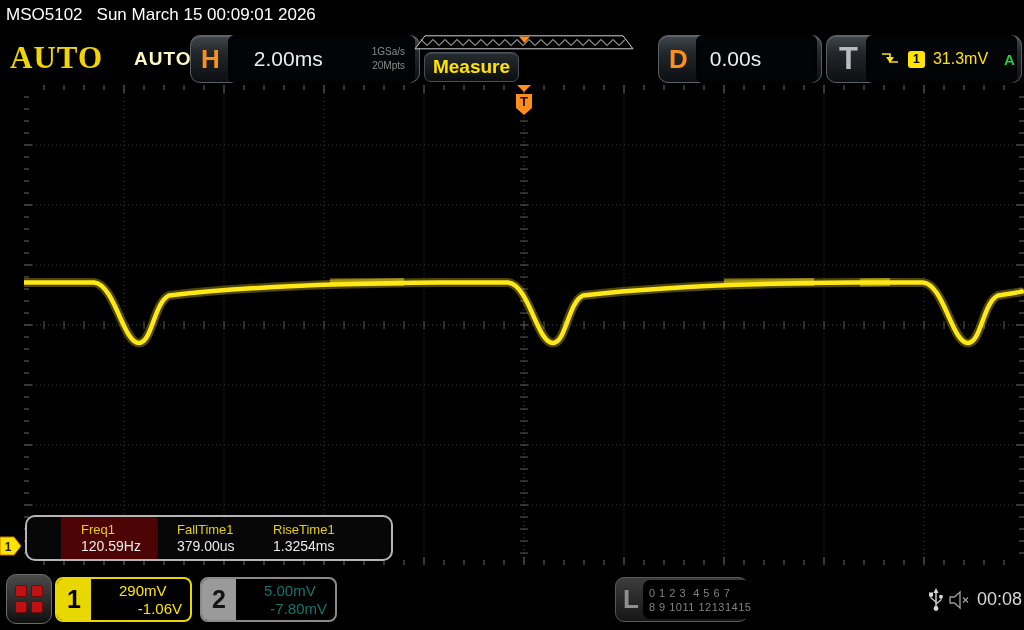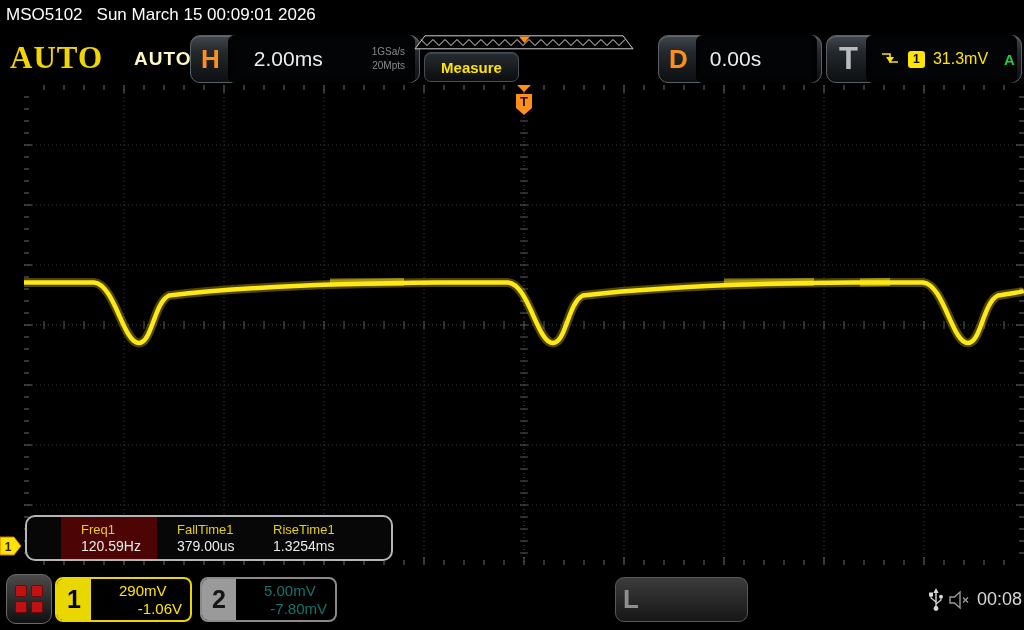--- a/index.html
+++ b/index.html
@@ -31,21 +31,21 @@
   .tletter{font-weight:bold;font-size:31px;color:#b8bcc0;padding:0 8px 0 12px;}
   .tinner{display:flex;align-items:center;gap:8px;padding-left:14px;}
   .badge{display:inline-flex;align-items:center;justify-content:center;width:17px;height:17px;
          background:#ffe400;color:#000;font-weight:bold;font-size:12px;border-radius:3px;}
   .tlevel{color:#ffe400;font-size:16px;}
   .tcoup{color:#28c840;font-size:15px;font-weight:bold;margin-left:8px;}
 
   .btn{position:absolute;height:28px;display:flex;align-items:center;justify-content:center;
        background:linear-gradient(180deg,#272c30,#0b0d0f);border:1px solid #44505a;border-radius:7px;
        font-weight:bold;cursor:pointer;box-shadow:inset 0 1px 0 rgba(255,255,255,.12);}
-  .measure{left:424px;top:52px;width:93px;color:#ffe400;font-size:15px;}
+  .measure{left:424px;top:52px;width:93px;color:#ffe400;font-size:19px;}
   .stoprun{left:529px;top:52px;width:97px;color:#22c83c;font-size:14px;}
   .overview{position:absolute;left:413px;top:35px;width:222px;height:15px;}
 
   
   .scope{position:absolute;left:24px;top:85px;width:1000px;height:480px;background:#000;}
   .scope svg{position:absolute;left:0;top:0;}
 
   
   .meas-panel{position:absolute;left:1px;top:430px;width:330px;height:42px;
               background:rgba(8,8,8,.9);border:2px solid #b5b5b5;border-radius:10px;
@@ -482,20 +482,24 @@
       <div class="chline1">
         <span class="dc"><span class="s"></span><span class="d"></span></span>
         <span>5.00mV</span>
       </div>
       <div class="chline2">-7.80mV</div>
     </div>
   </div>
 
   <div class="lpanel">
     <span class="lletter">L</span>
+    <div class="ldigits">
+      <div>0 1 2 3  4 5 6 7</div>
+      <div>8 9 1011 12131415</div>
+    </div>
   </div>
 
   <svg class="usb" width="16" height="26" viewBox="0 0 16 26">
     <path d="M8 5 V20" stroke="#d8d8d8" stroke-width="1.4" fill="none"></path>
     <path d="M8 1 L5.4 6 H10.6 Z" fill="#d8d8d8"></path>
     <path d="M8 15 L3 11 V9" stroke="#d8d8d8" stroke-width="1.2" fill="none"></path>
     <rect x="1" y="5.5" width="4" height="4" fill="#d8d8d8"></rect>
     <path d="M8 17 L13 13 V11.5" stroke="#d8d8d8" stroke-width="1.2" fill="none"></path>
     <circle cx="13" cy="9.8" r="2" fill="#d8d8d8"></circle>
     <circle cx="8" cy="21.5" r="2.4" fill="#d8d8d8"></circle>

